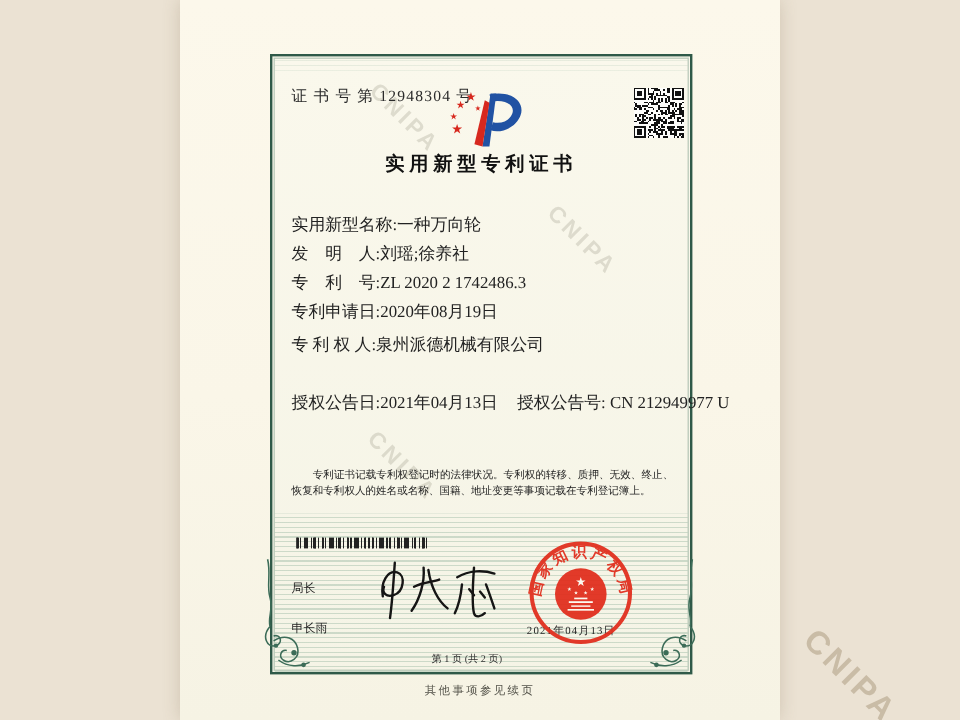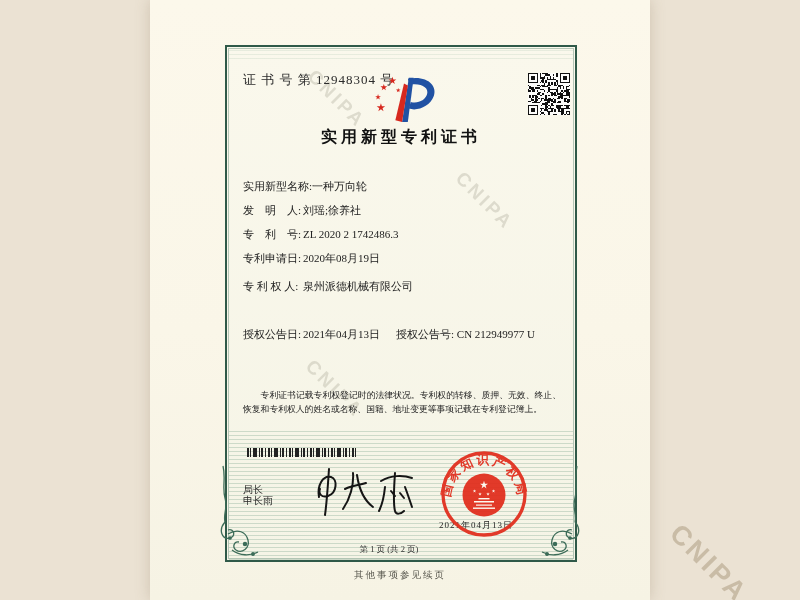--- a/index.html
+++ b/index.html
@@ -15,30 +15,30 @@
          background:linear-gradient(180deg,#faf8ec,#f5f4e6);z-index:3;box-sizing:border-box;}
   .cert-border::after{content:"";position:absolute;inset:1px;border:1px solid rgba(100,140,120,.45);}
   .strip{position:absolute;z-index:3;background:repeating-linear-gradient(0deg,rgba(110,155,130,.3) 0 1px,transparent 1px 4px);}
   .strip-top{left:229px;top:49px;width:344px;height:10px;opacity:.45;}
   .strip-bottom{left:229px;top:428px;width:344px;height:132px;}
   .cert-no{position:absolute;left:243px;top:71px;font-size:13px;letter-spacing:1px;color:#2b2b2b;z-index:4;}
   .logo{position:absolute;left:368px;top:74px;width:72px;height:50px;z-index:4;}
   .qr{position:absolute;left:528px;top:73px;width:42px;height:42px;z-index:4;}
   .title{position:absolute;left:225px;top:127px;width:352px;text-align:center;font-size:16px;
          font-weight:bold;letter-spacing:4px;z-index:4;color:#111;}
-  .field{position:absolute;left:243px;width:332px;font-size:11px;z-index:4;white-space:nowrap;color:#222;}
+  .field{position:absolute;left:243px;width:332px;font-size:14px;z-index:4;white-space:nowrap;color:#222;}
   .flabel{display:inline-block;min-width:60px;}
   .pair2{margin-left:16px;}
   .para{position:absolute;left:243px;width:318px;font-size:8.8px;line-height:13.6px;text-align:justify;
         text-indent:2em;z-index:4;color:#222;}
   .barcode{position:absolute;left:247px;top:448px;width:110px;height:9px;z-index:4;
         background:repeating-linear-gradient(90deg,#222 0 1px,transparent 1px 3px),
                    repeating-linear-gradient(90deg,#222 0 2px,transparent 2px 7px);}
   .signer-title{position:absolute;left:243px;top:483px;font-size:10px;z-index:4;}
-  .signer-name{position:absolute;left:243px;top:494px;font-size:10px;z-index:4;}
+  .signer-name{position:absolute;left:243px;top:517px;font-size:10px;z-index:4;}
   .signature{position:absolute;left:305px;top:463px;width:115px;height:58px;z-index:5;}
   .seal-date{position:absolute;left:424px;top:519px;width:104px;text-align:center;font-size:9px;
         letter-spacing:1px;z-index:4;color:#262626;}
   .seal{position:absolute;left:440px;top:446px;width:88px;height:94px;z-index:5;opacity:.95;}
   .page-info{position:absolute;left:225px;top:544px;width:328px;text-align:center;font-size:8.5px;z-index:4;color:#333;}
   .cont-note{position:absolute;left:150px;top:569px;width:500px;text-align:center;font-size:9.5px;
         letter-spacing:2px;color:#55544b;z-index:4;}
   .flourish{position:absolute;top:464px;width:42px;height:100px;z-index:6;}
   .fl-left{left:220px;}
   .fl-right{left:538px;transform:scaleX(-1);}

